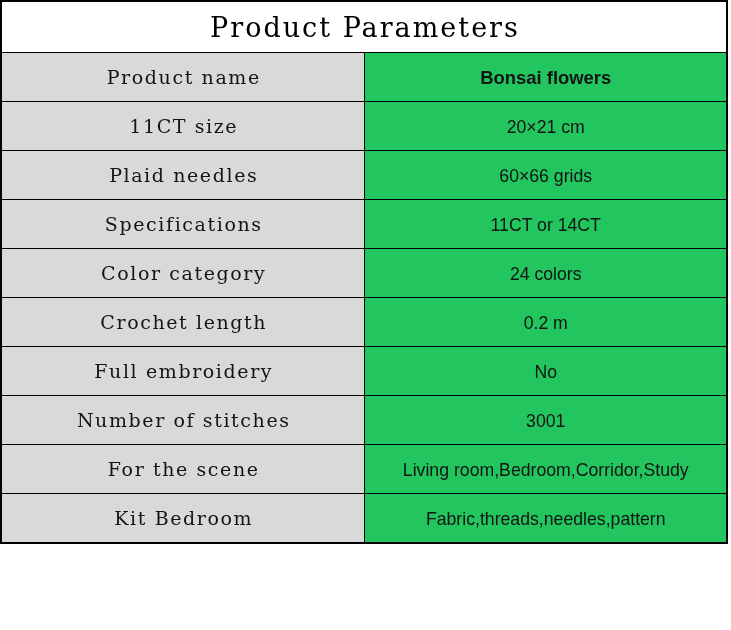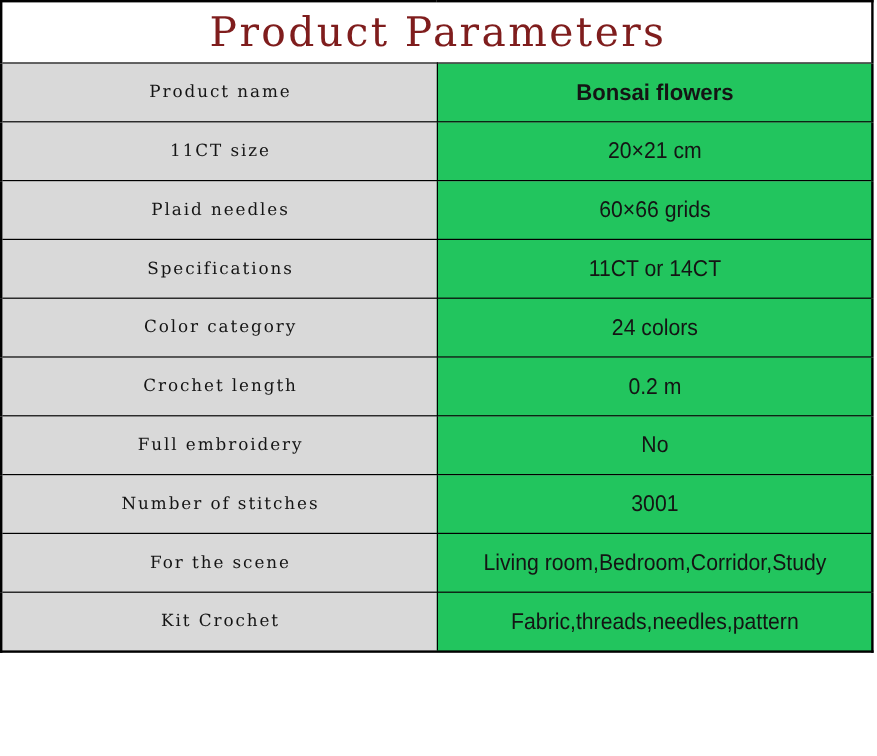--- a/index.html
+++ b/index.html
@@ -43,41 +43,41 @@
     height: 50px;
     text-align: center;
     vertical-align: middle;
     background: #ffffff;
     border-top: 2px solid #000000 !important;
     border-left: 2px solid #000000 !important;
     border-right: 2px solid #000000 !important;
   }
   .title-text {
     font-family: "DejaVu Serif", "Liberation Serif", serif;
-    font-size: 34px;
+    font-size: 27px;
     font-weight: 400;
     letter-spacing: 2.0px;
-    color: #7f1d1d;
+    color: #000000;
     line-height: 1;
     display: block;
     padding-left: 2px;
   }
 
   
   .label-cell {
     width: 262px;
     height: 48px;
     background: #d9d9d9;
     text-align: center;
     vertical-align: middle;
     border-left: 2px solid #000000 !important;
   }
   .label-text {
     font-family: "DejaVu Serif", "Liberation Serif", serif;
-    font-size: 14px;
+    font-size: 19px;
     font-weight: 400;
     letter-spacing: 1.6px;
     color: #141414;
     line-height: 1;
     display: block;
     padding-left: 2px;
     white-space: nowrap;
   }
 
   
@@ -187,21 +187,21 @@
         <tr>
           <td class="label-cell">
             <span class="label-text">For the scene</span>
           </td>
           <td class="value-cell">
             <span class="value-text">Living room,Bedroom,Corridor,Study</span>
           </td>
         </tr>
         <tr class="last-row">
           <td class="label-cell">
-            <span class="label-text">Kit Crochet</span>
+            <span class="label-text">Kit Bedroom</span>
           </td>
           <td class="value-cell">
             <span class="value-text">Fabric,threads,needles,pattern</span>
           </td>
         </tr>
       </tbody>
   </table>
 </div>
 
 </body></html>

